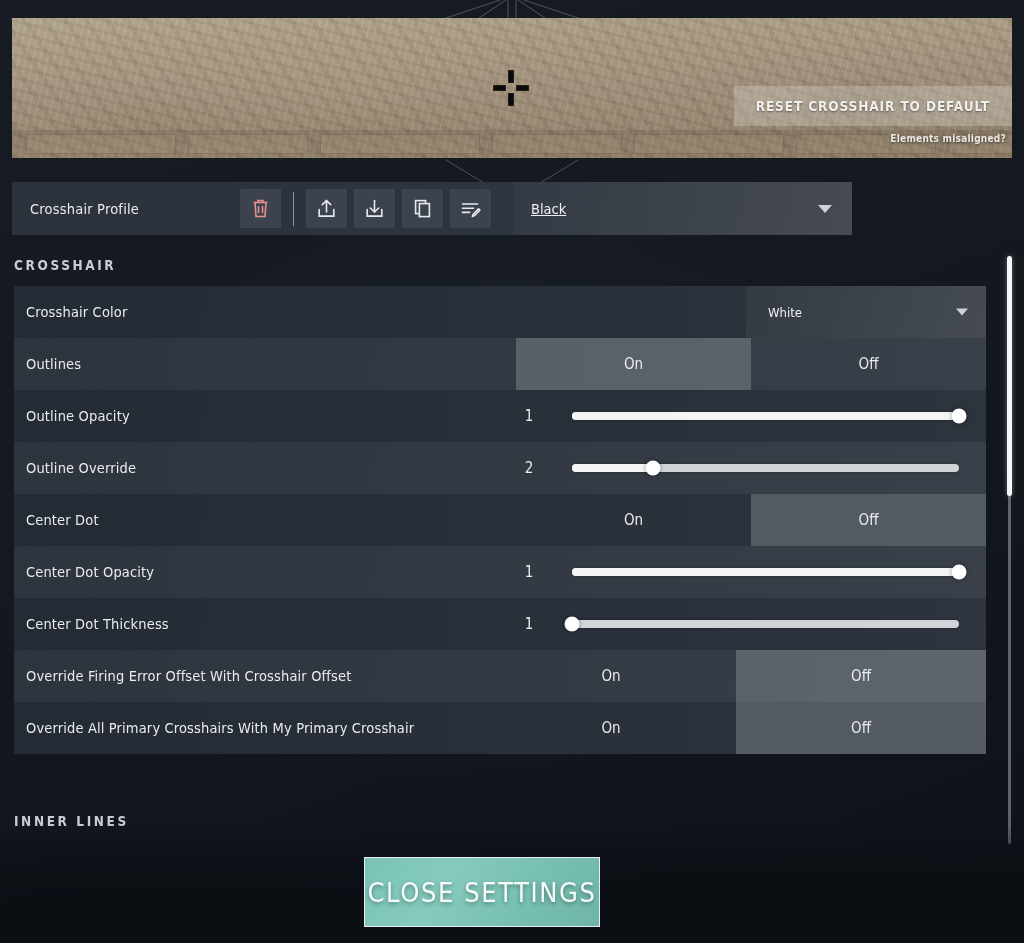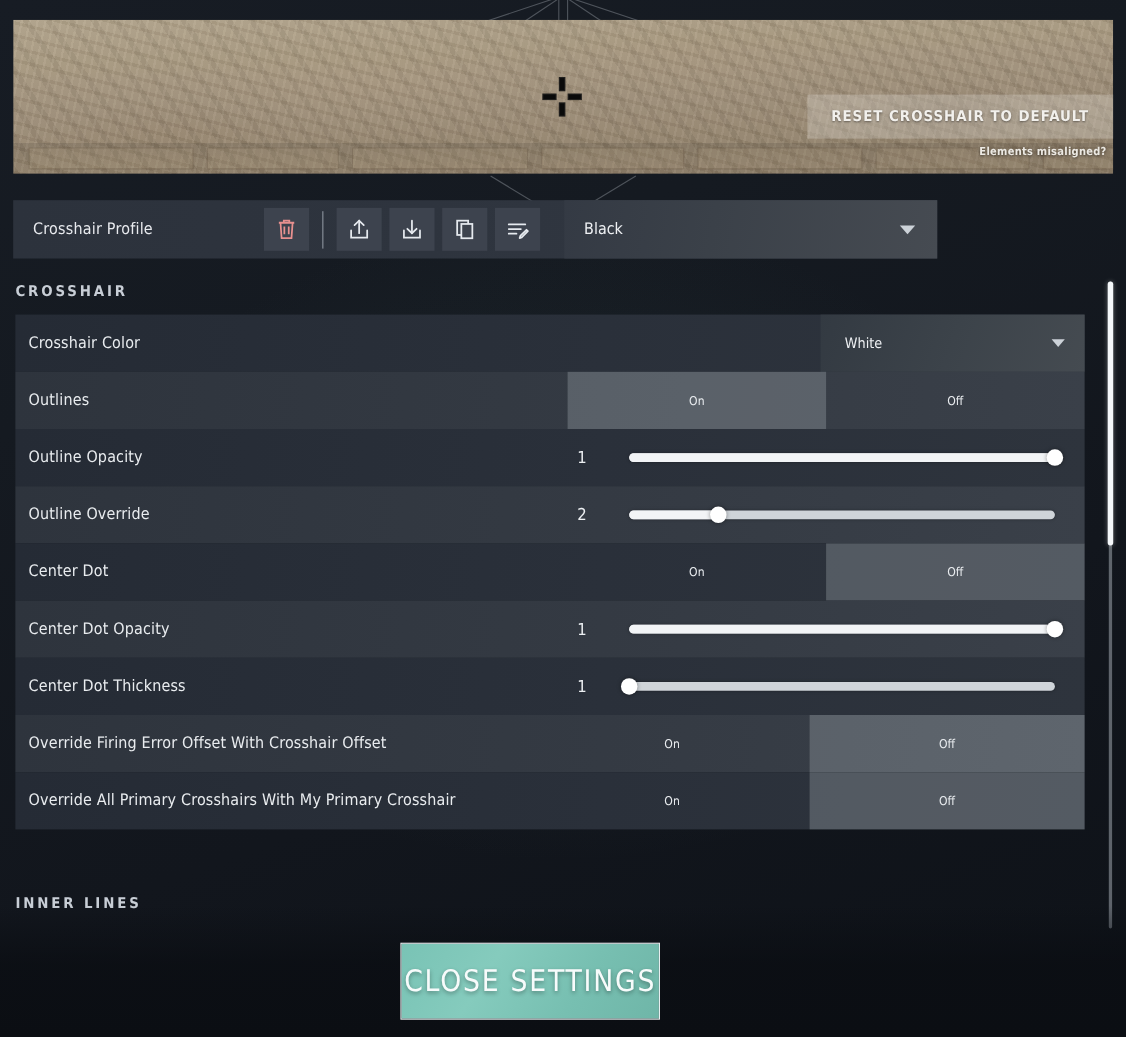--- a/index.html
+++ b/index.html
@@ -67,21 +67,21 @@
                 background:linear-gradient(90deg,#2c323c 0%,#2e343e 45%,#333943 100%); }
   .profile-label{ flex:0 0 228px; display:flex; align-items:center; padding-left:18px;
                   font-size:14.5px; color:#e8eaee; letter-spacing:.2px; }
   .icon-group{ display:flex; align-items:center; gap:7px; padding-right:12px; }
   .ibtn{ width:41px; height:39px; background:#3d434e; display:flex; align-items:center; justify-content:center;
          cursor:pointer; }
   .ibtn svg{ display:block; }
   .vdiv{ width:1px; height:34px; background:#8d949f; margin:0 5px; }
   .profile-select{ flex:1; margin-left:10px; position:relative; display:flex; align-items:center;
       background:linear-gradient(100deg,#343a44 0%,#3b4149 40%,#464b52 100%); cursor:pointer; }
-  .profile-select .val{ padding-left:18px; font-size:14.5px; color:#eef0f3; }
+  .profile-select .val{ padding-left:18px; font-size:14.5px; color:#eef0f3;text-decoration:underline; }
   .caret{ position:absolute; right:20px; top:50%; transform:translateY(-50%);
           width:0;height:0;border-left:7px solid transparent;border-right:7px solid transparent;
           border-top:8px solid #ccd2d8; }
 
   
   .sect{ position:absolute; left:14px; font-size:13.5px; font-weight:700; letter-spacing:2.6px;
          color:#c8ced6; z-index:3; }
   #sect-crosshair{ top:257px; }
   #sect-inner{ top:813px; }
 
@@ -89,21 +89,21 @@
   .list{ position:absolute; left:14px; top:286px; width:972px; z-index:3; }
   .row{ position:relative; height:52px; display:flex; align-items:stretch; }
   .row .lab{ flex:1; display:flex; align-items:center; padding-left:12px;
              font-size:14.5px; color:#e9ecef; letter-spacing:.15px; white-space:nowrap; }
   .row.dark { background:linear-gradient(95deg,#252b35 0%,#2a303a 55%,#2e343d 100%);gap:45px; }
   .row.light{ background:linear-gradient(95deg,#2e343d 0%,#343a43 55%,#3a4049 100%); }
 
   
   .toggle{ display:flex; width:470px; flex:0 0 470px; }
   .toggle .seg{ flex:1; display:flex; align-items:center; justify-content:center;
-                font-size:11px; color:#e9ecef; cursor:pointer; }
+                font-size:15px; color:#e9ecef; cursor:pointer; }
   .toggle .seg.on{ background:rgba(225,230,238,0.22); }
   .toggle.wide{ width:500px; flex:0 0 500px; }
 
   
   .slider-area{ display:flex; align-items:center; width:500px; flex:0 0 500px; }
   .sval{ width:86px; text-align:center; font-size:15px; color:#eceff2; }
   .track{ position:relative; flex:1; margin-right:27px; height:8px;
           background:#cfd4d9; border-radius:4px; box-shadow:0 0 3px rgba(0,0,0,.35); }
   .track .fill{ position:absolute; left:0; top:0; bottom:0; background:#f2f4f6; border-radius:4px; }
   .knob{ position:absolute; top:50%; width:15px; height:15px; border-radius:50%;

